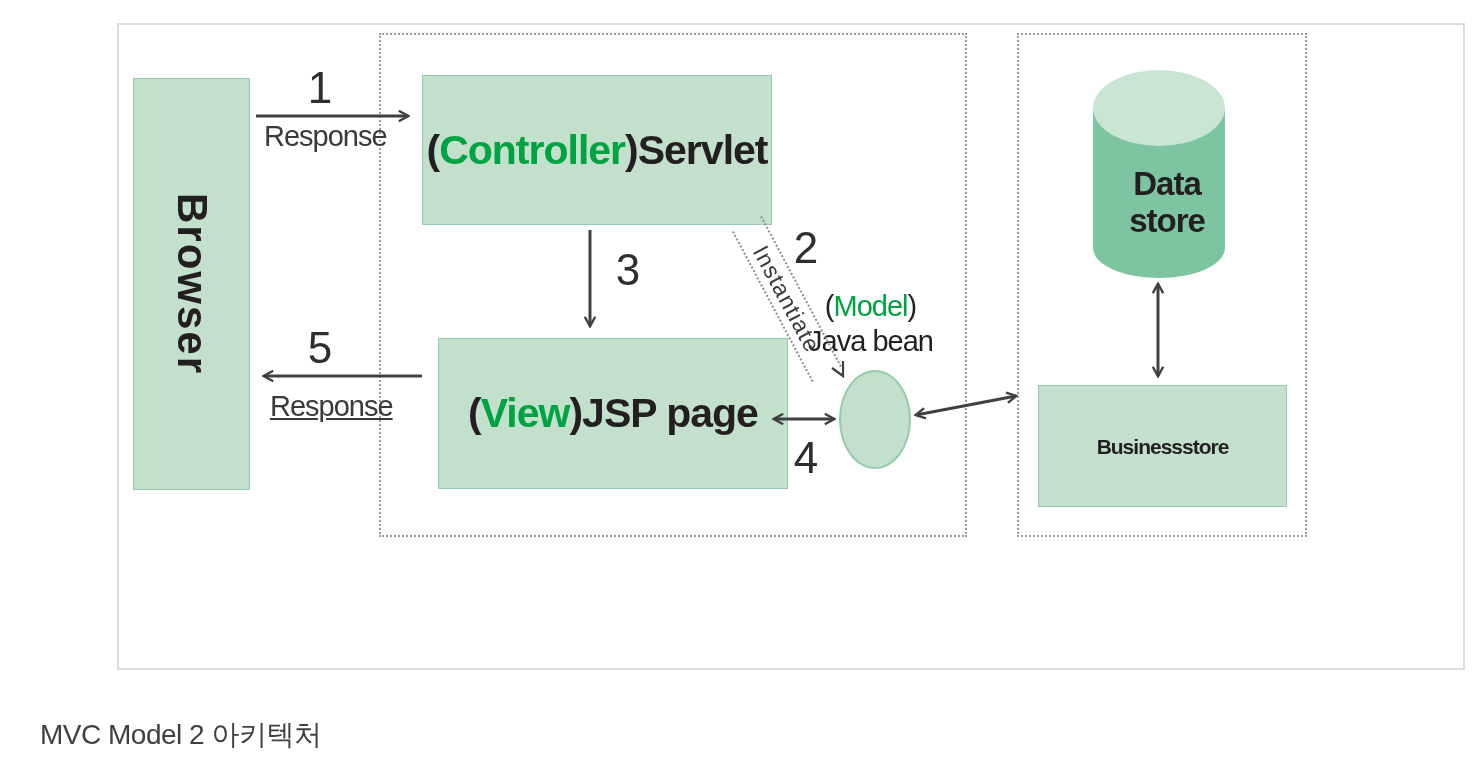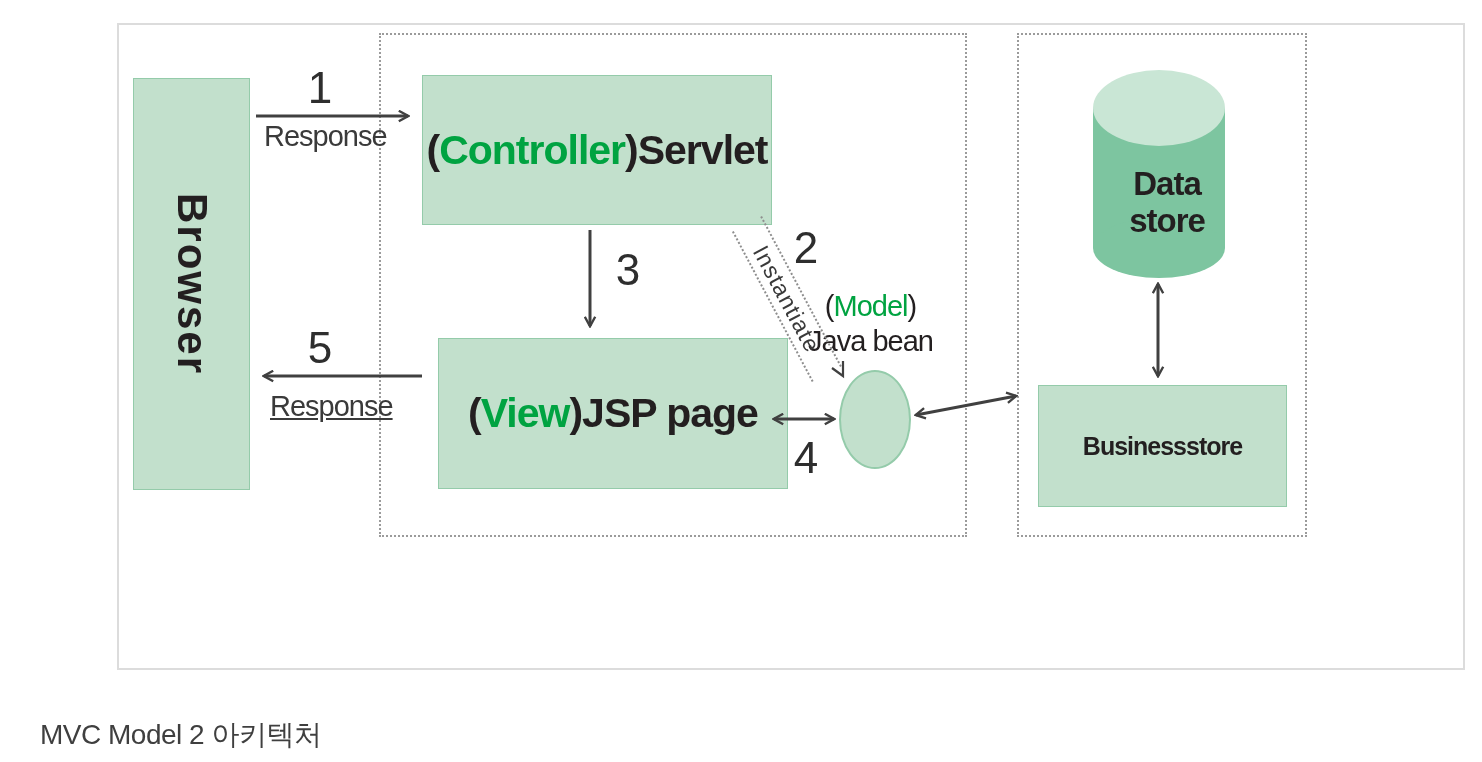--- a/index.html
+++ b/index.html
@@ -47,21 +47,21 @@
                     display:flex;align-items:center;justify-content:center;
                     font-size:23px;color:#3a3a3a;letter-spacing:1px;}
 
   .cylinder{left:1093px;top:70px;width:132px;height:210px;}
   .cyl-body{left:0;top:38px;width:132px;height:140px;background:var(--c-cylinder_body);}
   .cyl-bottom{left:0;top:148px;width:132px;height:60px;border-radius:50%;background:var(--c-cylinder_body);}
   .cyl-top{left:0;top:0;width:132px;height:76px;border-radius:50%;background:var(--c-cylinder_top);}
   .cyl-label{left:0;top:95px;width:132px;text-align:center;font-size:33px;font-weight:bold;
              line-height:37px;color:var(--c-text_dark);letter-spacing:-1px;padding-left:8px;}
 
-  .business-box{left:1038px;top:385px;width:247px;height:120px;font-size:25px;font-weight:bold;
+  .business-box{left:1038px;top:385px;width:247px;height:120px;font-size:21px;font-weight:bold;
                 line-height:37px;letter-spacing:-1px;}
 
   .zone-label{font-size:50px;font-weight:bold;color:var(--c-text_dark);letter-spacing:-1.5px;line-height:53px;}
   .app-zone-label{left:372px;top:562px;width:460px;}
   .ent-zone-label{left:1013px;top:562px;width:470px;}
 
   .num{font-size:44px;color:#2e2e2e;width:44px;text-align:center;line-height:44px;}
   .num-1{left:298px;top:66px;}
   .num-2{left:784px;top:226px;}
   .num-3{left:606px;top:248px;}

